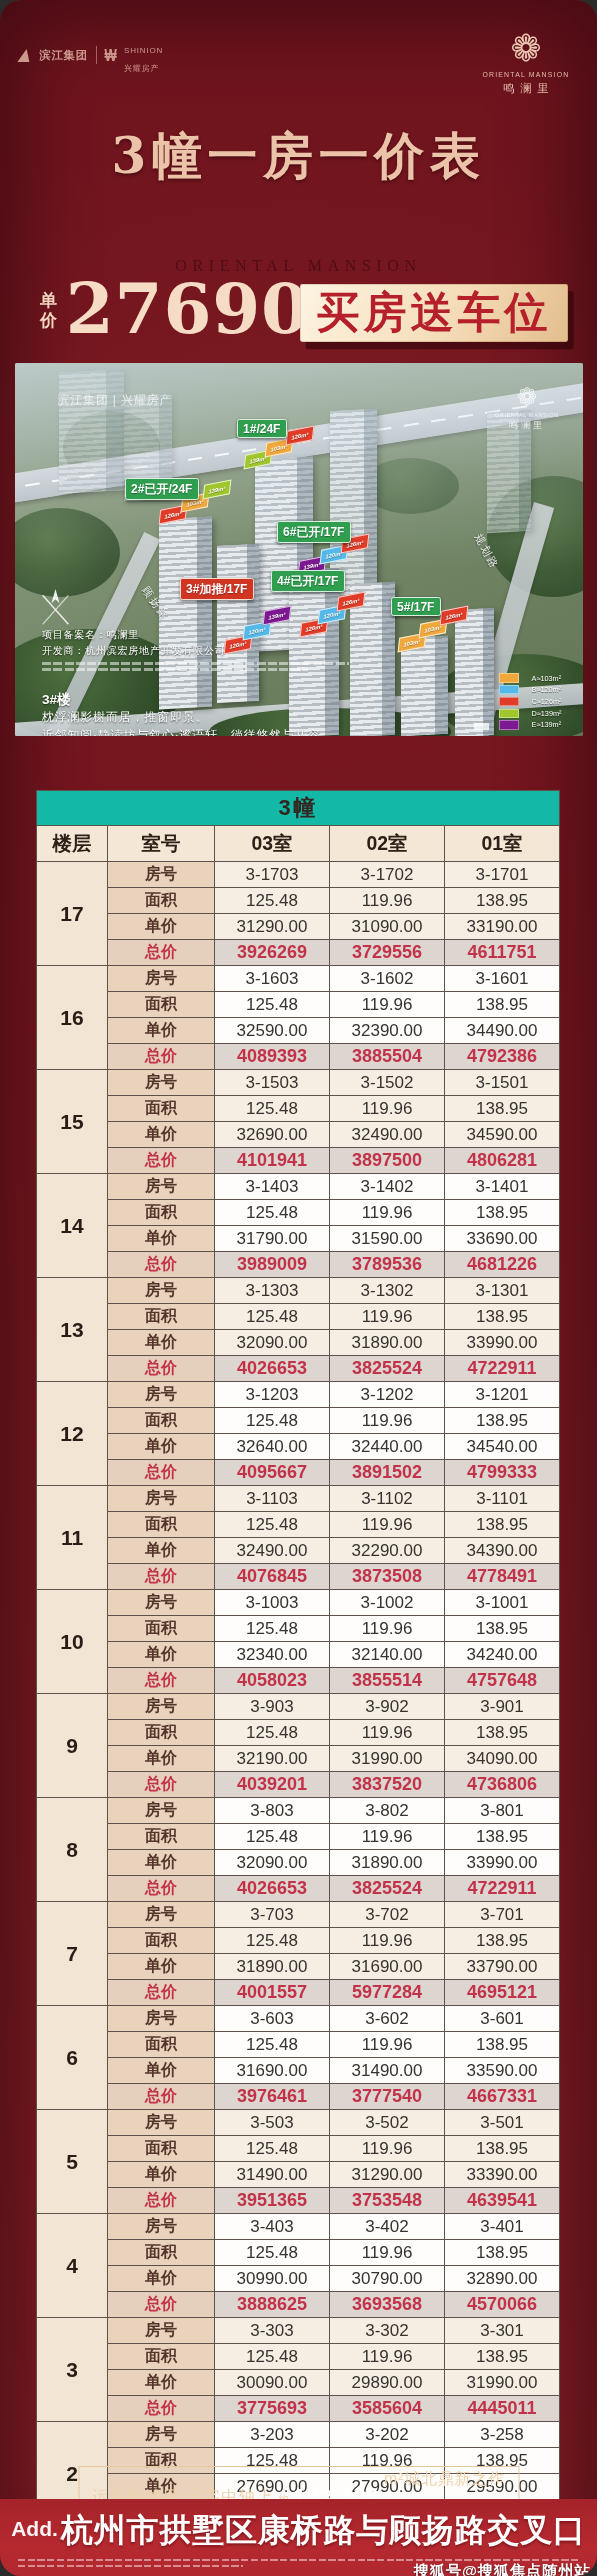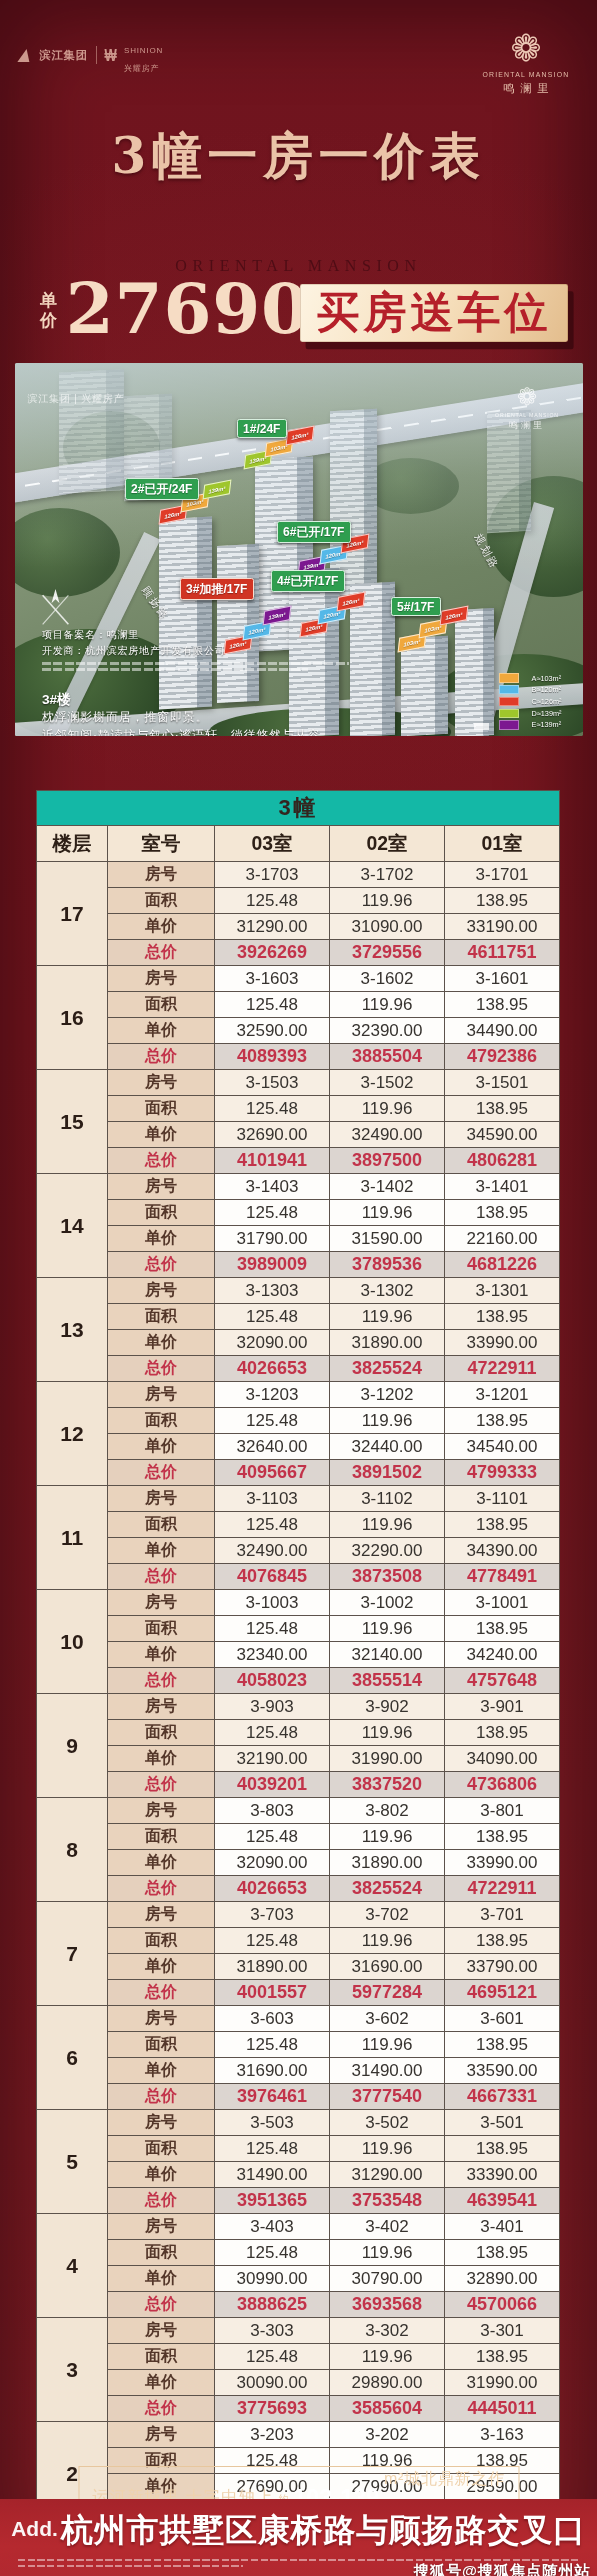--- a/index.html
+++ b/index.html
@@ -3,20 +3,21 @@
 <meta charset="utf-8">
 <style>
   html,body{margin:0;padding:0;background:#2b2b2b;}
   .poster{
     position:relative;width:597px;height:2576px;overflow:hidden;
     background:
       radial-gradient(ellipse 726px 484px at 50% 18%, rgba(150,40,45,.25), transparent 70%),
       linear-gradient(180deg,#6f141e 0%, #78161f 40%, #7a1a22 70%, #801c24 96%);
     box-shadow:inset 0 0 73px 24px rgba(25,0,6,.45);
     font-family:"Liberation Sans",sans-serif;
+    border-radius:21px;
   }
   
   .logos-left{position:absolute;left:19.4px;top:37px;display:flex;align-items:center;gap:8px;color:#d9a79a;opacity:.9}
   .sail{width:0;height:0;border-left:6.5px solid transparent;border-right:6.5px solid transparent;border-bottom:13px solid #d9a79a;display:inline-block;transform:skewX(-14deg)}
   .brand1{font-size:11.3px;font-weight:bold;letter-spacing:0.8px}
   .ldiv{width:0.8px;height:18px;background:rgba(217,167,154,.6)}
   .wmark{font-size:13px;font-weight:bold;transform:scaleY(1.2);letter-spacing:-0.8px}
   .brand2{font-size:8px;line-height:9px;letter-spacing:0.8px;white-space:pre-line}
   .logo-right{position:absolute;right:22.6px;top:29px;width:97px;text-align:center;color:#e4bca9}
   .flower{font-size:37px;line-height:39px;color:#ecc7b4}
@@ -73,21 +74,21 @@
   .bl{position:absolute;font-size:12px;font-weight:bold;color:#fff;padding:1.6px 5.6px;border-radius:2.4px;
     white-space:nowrap;box-shadow:0 1.6px 3.2px rgba(0,0,0,.45);text-shadow:0 0.8px 0.8px rgba(0,0,0,.3)}
   .bl.green{background:#2f9e4f;border:0.8px solid #d9f0e0}
   .bl.red{background:#d03423;border:0.8px solid #f7ddd0}
   .bl-0{left:222px;top:56px}.bl-1{left:110px;top:115px}.bl-2{left:262px;top:158px}
   .bl-3{left:256px;top:207px}.bl-4{left:165px;top:215px}.bl-5{left:376px;top:234px}
   .road-label{position:absolute;color:#fff;font-size:10.5px;letter-spacing:2.4px;opacity:.9;
     text-shadow:0 0.8px 1.6px rgba(0,0,0,.7)}
   .rl-0{left:121px;top:234px;transform:rotate(55deg)}
   .rl-1{left:452px;top:182px;transform:rotate(62deg)}
-  .ph-wm-left{position:absolute;left:13px;top:29px;font-size:10px;color:rgba(255,255,255,.7);letter-spacing:0.8px}
+  .ph-wm-left{position:absolute;left:43px;top:29px;font-size:12px;color:rgba(255,255,255,.7);letter-spacing:0.8px}
   .ph-wm-right{position:absolute;right:21px;top:21px;width:69px;text-align:center;color:rgba(255,255,255,.78)}
   .ph-wm-right .fl{font-size:24px;line-height:26px}
   .ph-wm-right .en{font-size:5.2px;letter-spacing:0.8px;margin-top:1.6px}
   .ph-wm-right .cn{font-size:9px;letter-spacing:3.2px;margin-top:1.6px}
   .compass{position:absolute;left:22.6px;top:224px;opacity:.9}
   .info{position:absolute;left:27.4px;top:265px;color:#fff;text-shadow:0 0.8px 1.6px rgba(0,0,0,.6)}
   .info .ln{font-size:10px;margin-bottom:2.4px;letter-spacing:0.8px}
   .micro{width:307px;height:3.2px;margin-top:3.2px;opacity:.65;
     background:repeating-linear-gradient(90deg,rgba(255,255,255,.8) 0 9px,transparent 9px 11.3px)}
   .blockname{position:absolute;left:27.4px;top:328px;color:#fff;font-size:13.7px;font-weight:bold;text-shadow:0 0.8px 1.6px rgba(0,0,0,.6)}
@@ -374,21 +375,21 @@
         <tr class="even-f">
           <td class="label-cell">面积</td>
           <td class="val-cell">125.48</td>
           <td class="val-cell">119.96</td>
           <td class="val-cell">138.95</td>
         </tr>
         <tr class="even-f">
           <td class="label-cell">单价</td>
           <td class="val-cell">31790.00</td>
           <td class="val-cell">31590.00</td>
-          <td class="val-cell">22160.00</td>
+          <td class="val-cell">33690.00</td>
         </tr>
         <tr class="total-row even-f">
           <td class="label-cell">总价</td>
           <td class="val-cell">3989009</td>
           <td class="val-cell">3789536</td>
           <td class="val-cell">4681226</td>
         </tr>
         <tr class="odd-f first-row">
           <td rowspan="4" class="floor-cell">13</td>
           <td class="label-cell">房号</td>
@@ -662,21 +663,21 @@
           <td class="label-cell">总价</td>
           <td class="val-cell">3775693</td>
           <td class="val-cell">3585604</td>
           <td class="val-cell">4445011</td>
         </tr>
         <tr class="even-f first-row">
           <td rowspan="4" class="floor-cell">2</td>
           <td class="label-cell">房号</td>
           <td class="val-cell">3-203</td>
           <td class="val-cell">3-202</td>
-          <td class="val-cell">3-163</td>
+          <td class="val-cell">3-258</td>
         </tr>
         <tr class="even-f">
           <td class="label-cell">面积</td>
           <td class="val-cell">125.48</td>
           <td class="val-cell">119.96</td>
           <td class="val-cell">138.95</td>
         </tr>
         <tr class="even-f">
           <td class="label-cell">单价</td>
           <td class="val-cell">27690.00</td>

